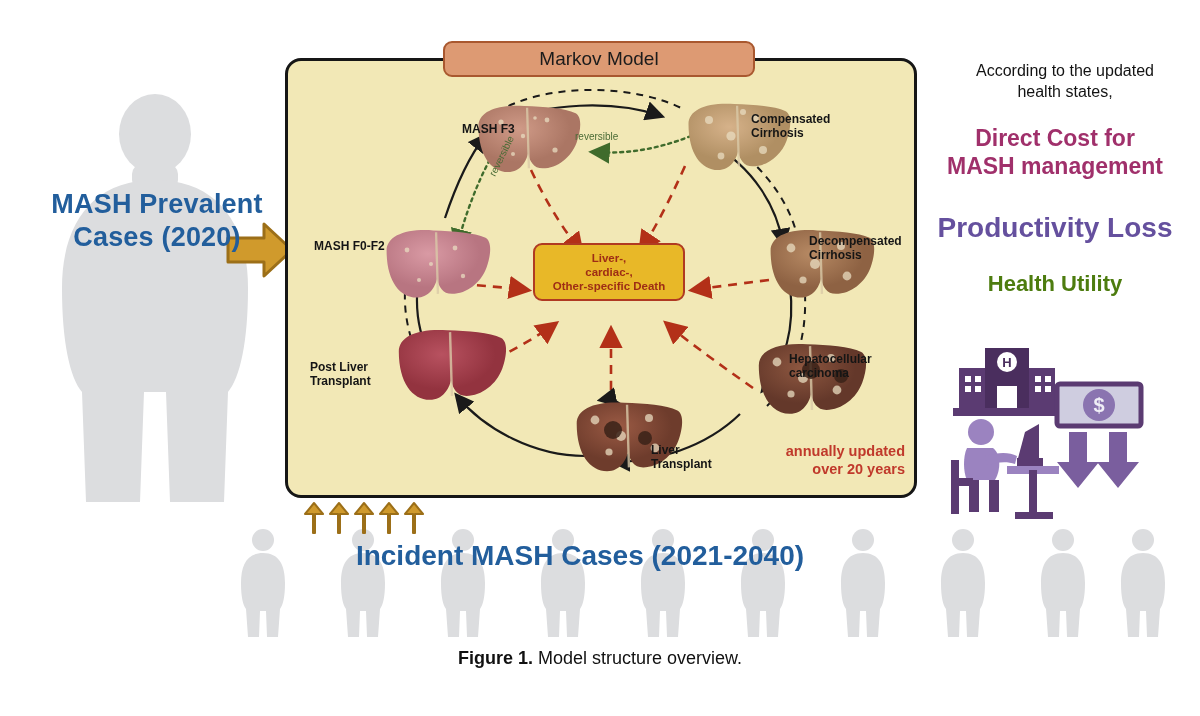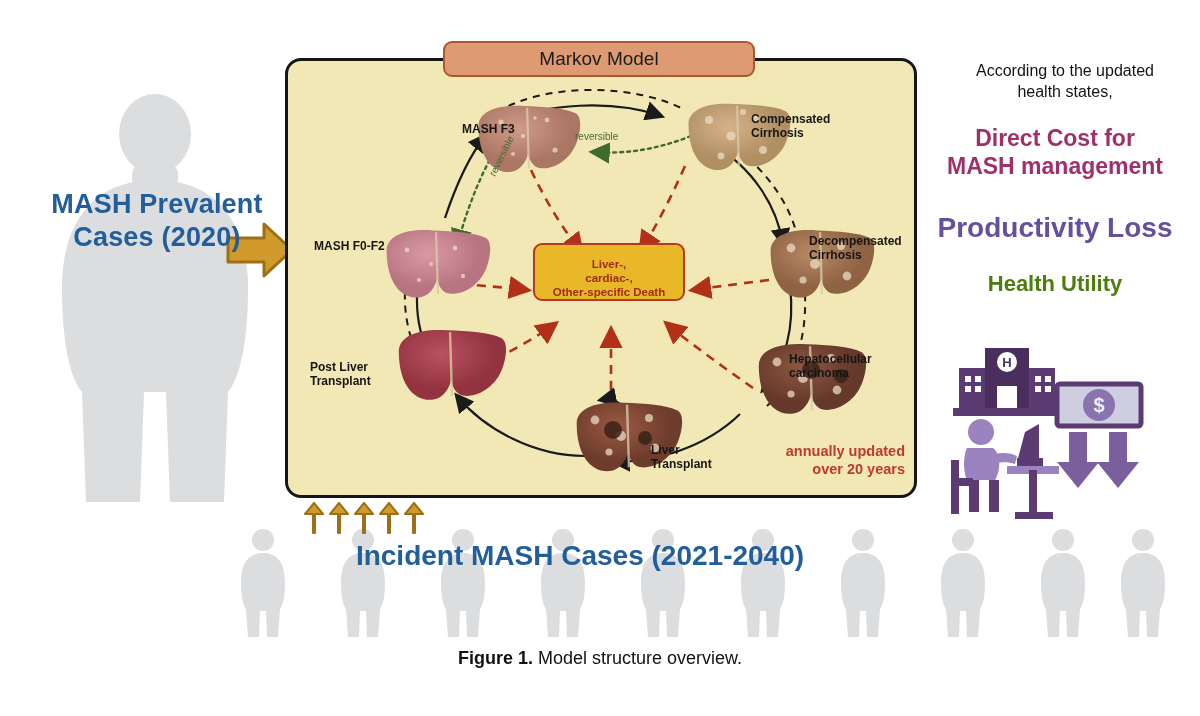--- a/index.html
+++ b/index.html
@@ -30,21 +30,21 @@
     background:#dd9a73;border:2px solid #a9582f;border-radius:9px;
     box-sizing:border-box;display:flex;align-items:center;justify-content:center;
     color:#1b1b1b;font-size:19px;z-index:6;
   }
   #cycle-svg{left:285px;top:58px;width:632px;height:440px;}
 
   
   #death-box{
     left:533px;top:243px;width:152px;height:58px;
     background:#e8b828;border:2.5px solid #b03a22;border-radius:9px;
-    box-sizing:border-box;display:flex;align-items:flex-end;justify-content:center;
+    box-sizing:border-box;display:flex;align-items:center;justify-content:center;
     z-index:7;
   }
   #death-text{
     color:#9e2d15;font-weight:bold;font-size:11.5px;line-height:14px;
     text-align:center;white-space:pre-line;
   }
 
   
   .state-label{font-weight:bold;font-size:12px;color:#151515;line-height:14px;z-index:6;white-space:pre-line;}
   #lbl-f3{left:415px;top:122px;margin-left:47px;}

